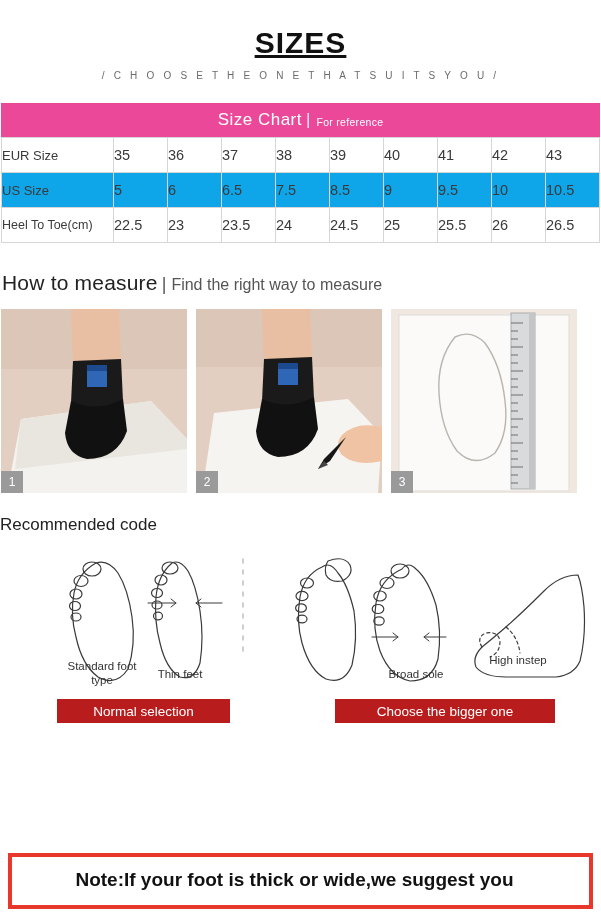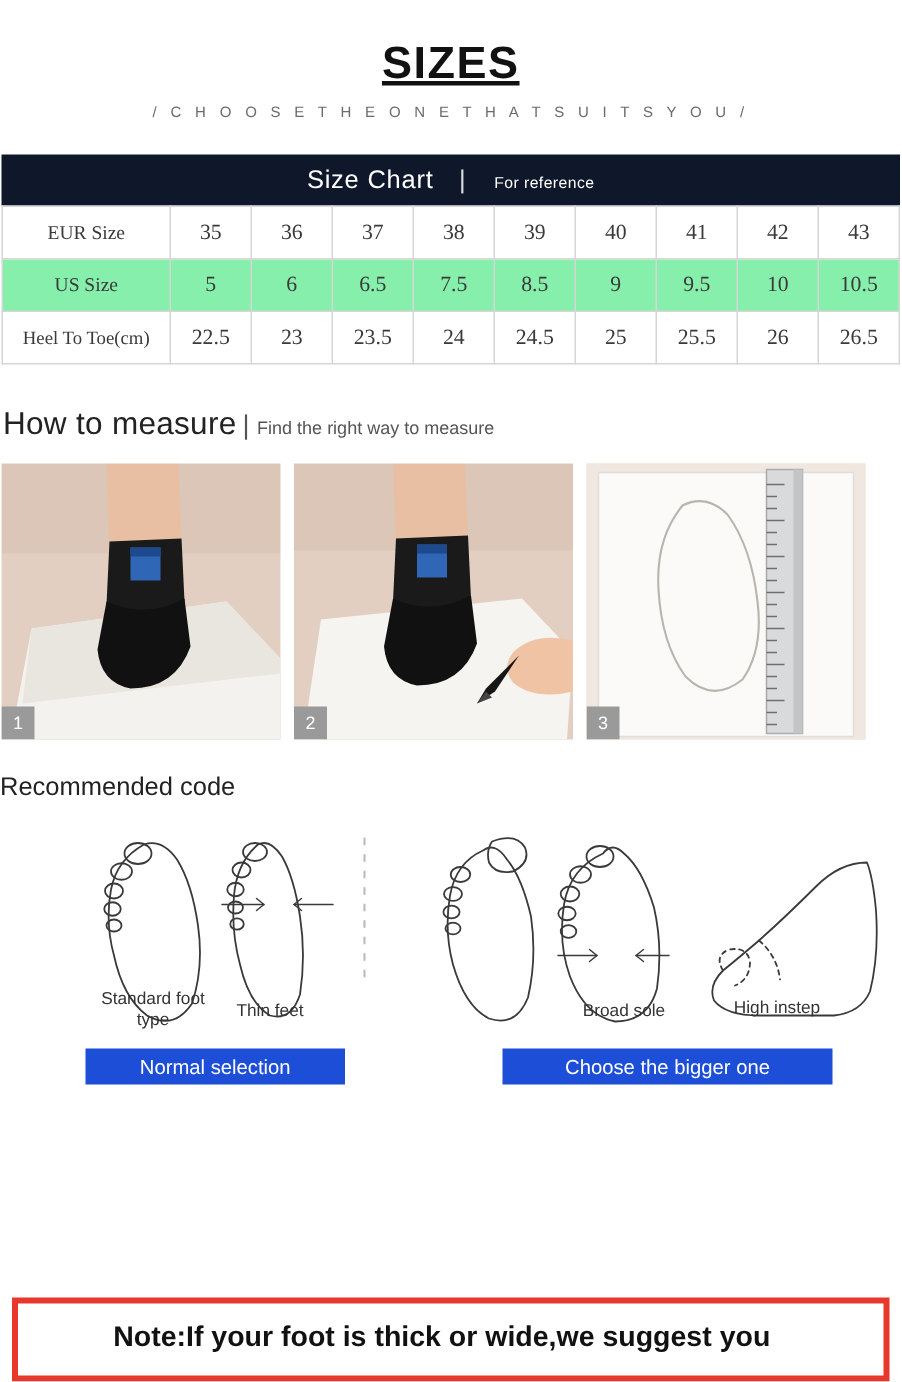--- a/index.html
+++ b/index.html
@@ -34,27 +34,27 @@
     color: #6b6b6b;
     margin: 10px 0 0 0;
   }
 
   
   .chart-wrap {
     margin: 22px 0 0 0;
     padding: 0 1px;
   }
   .chart-header {
-    background: #0f172a;
+    background: #ec4899;
     color: #fff;
     height: 34px;
     display: flex;
     align-items: center;
     justify-content: center;
-    gap: 13px;
+    gap: 0px;
   }
   .chart-header .ch-main {
     font-size: 17px;
     letter-spacing: .5px;
   }
   .chart-header .ch-sep {
     font-size: 17px;
     padding: 0 6px 0 4px;
     opacity: .85;
   }
@@ -63,58 +63,56 @@
     letter-spacing: .3px;
     padding-top: 3px;
   }
   table.size-table {
     width: 100%;
     border-collapse: collapse;
     table-layout: fixed;
   }
   table.size-table td {
     border: 1px solid #d6d6d6;
-    text-align: center;
     font-size: 14.5px;
     color: #3a3a3a;
     height: 35px;
     padding: 0;
-    font-family: Liberation Serif, serif;
   }
   table.size-table td.rowlabel {
     width: 112px;
     font-size: 13px;
     color: #3a3a3a;
   }
   table.size-table td.rowlabel.small {
     font-size: 12.5px;
   }
   table.size-table tr.shaded td {
-    background: #86efac;
+    background: #0ea5e9;
   }
 
   
   .how-head {
     margin: 28px 0 0 0;
     display: flex;
     align-items: baseline;
     padding-left: 2px;
   }
   .how-head .h-main {
     font-size: 21px;
     color: #222;
     letter-spacing: .2px;
   }
   .how-head .h-sep {
     font-size: 18px;
     color: #555;
     padding: 0 5px 0 4px;
   }
   .how-head .h-sub {
-    font-size: 12px;
+    font-size: 16px;
     color: #555;
   }
 
   .photo-row {
     display: flex;
     gap: 9px;
     margin-top: 14px;
     padding: 0 1px;
   }
   .photo {
@@ -153,34 +151,34 @@
   }
   .foot-caption {
     position: absolute;
     text-align: center;
     font-size: 11.5px;
     color: #333;
     line-height: 1.25;
   }
   .pill {
     position: absolute;
-    background: #1d4ed8;
+    background: #b91c1c;
     color: #fff;
     font-size: 13.5px;
     display: flex;
     align-items: center;
     justify-content: center;
     height: 24px;
   }
 
   
   .note-box {
     position: absolute;
     left: 8px;
-    bottom: 0;
+    bottom: 12px;
     width: 585px;
     border: 4px solid #e8372b;
     padding: 10px 18px 12px 6px;
     text-align: center;
   }
   .note-line {
     font-size: 19px;
     font-weight: bold;
     color: #111;
     line-height: 1.35;
@@ -373,21 +371,21 @@
     <span>Standard foot</span><br>
     <span>type</span>
   </div>
   <div class="foot-caption" style="left:140px; top:126px; width:80px;">
     <span>Thin feet</span>
   </div>
 
   <div class="foot-caption" style="left:370px; top:126px; width:92px;text-align:center;">
     <span>Broad sole</span>
   </div>
-  <div class="foot-caption" style="left:466px; top:124px; width:104px;">
+  <div class="foot-caption" style="left:466px; top:112px; width:104px;">
     <span>High instep</span>
   </div>
 
   <div class="pill" style="left:57px; top:158px; width:173px;">
     <span>Normal selection</span>
   </div>
   <div class="pill" style="left:335px; top:158px; width:220px;">
     <span>Choose the bigger one</span>
   </div>
 </div>

